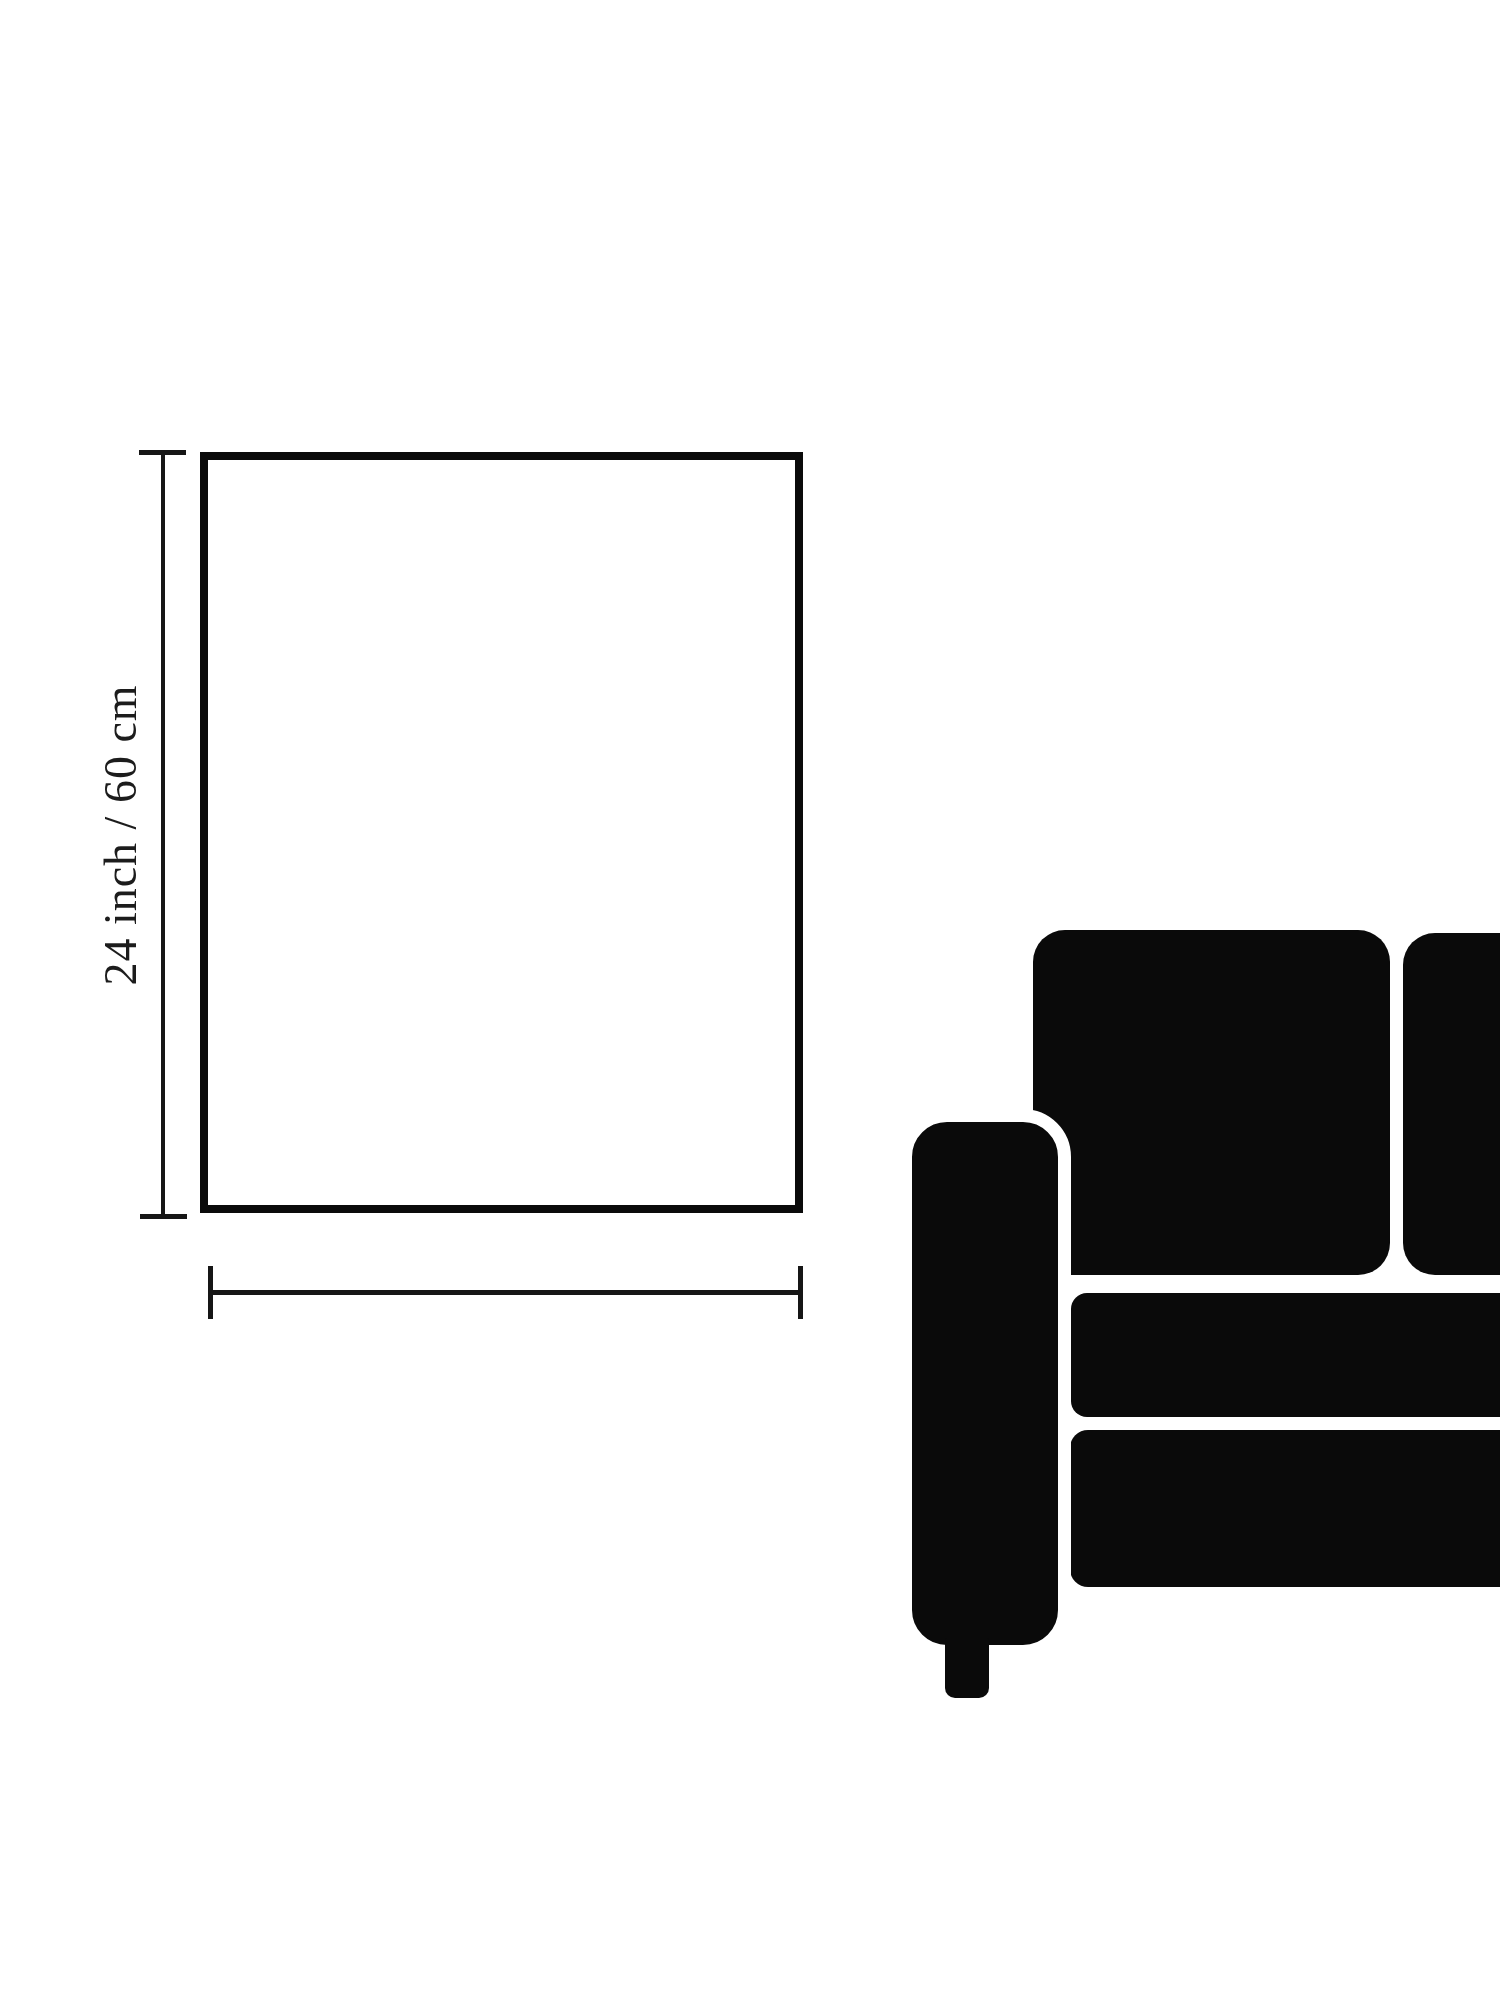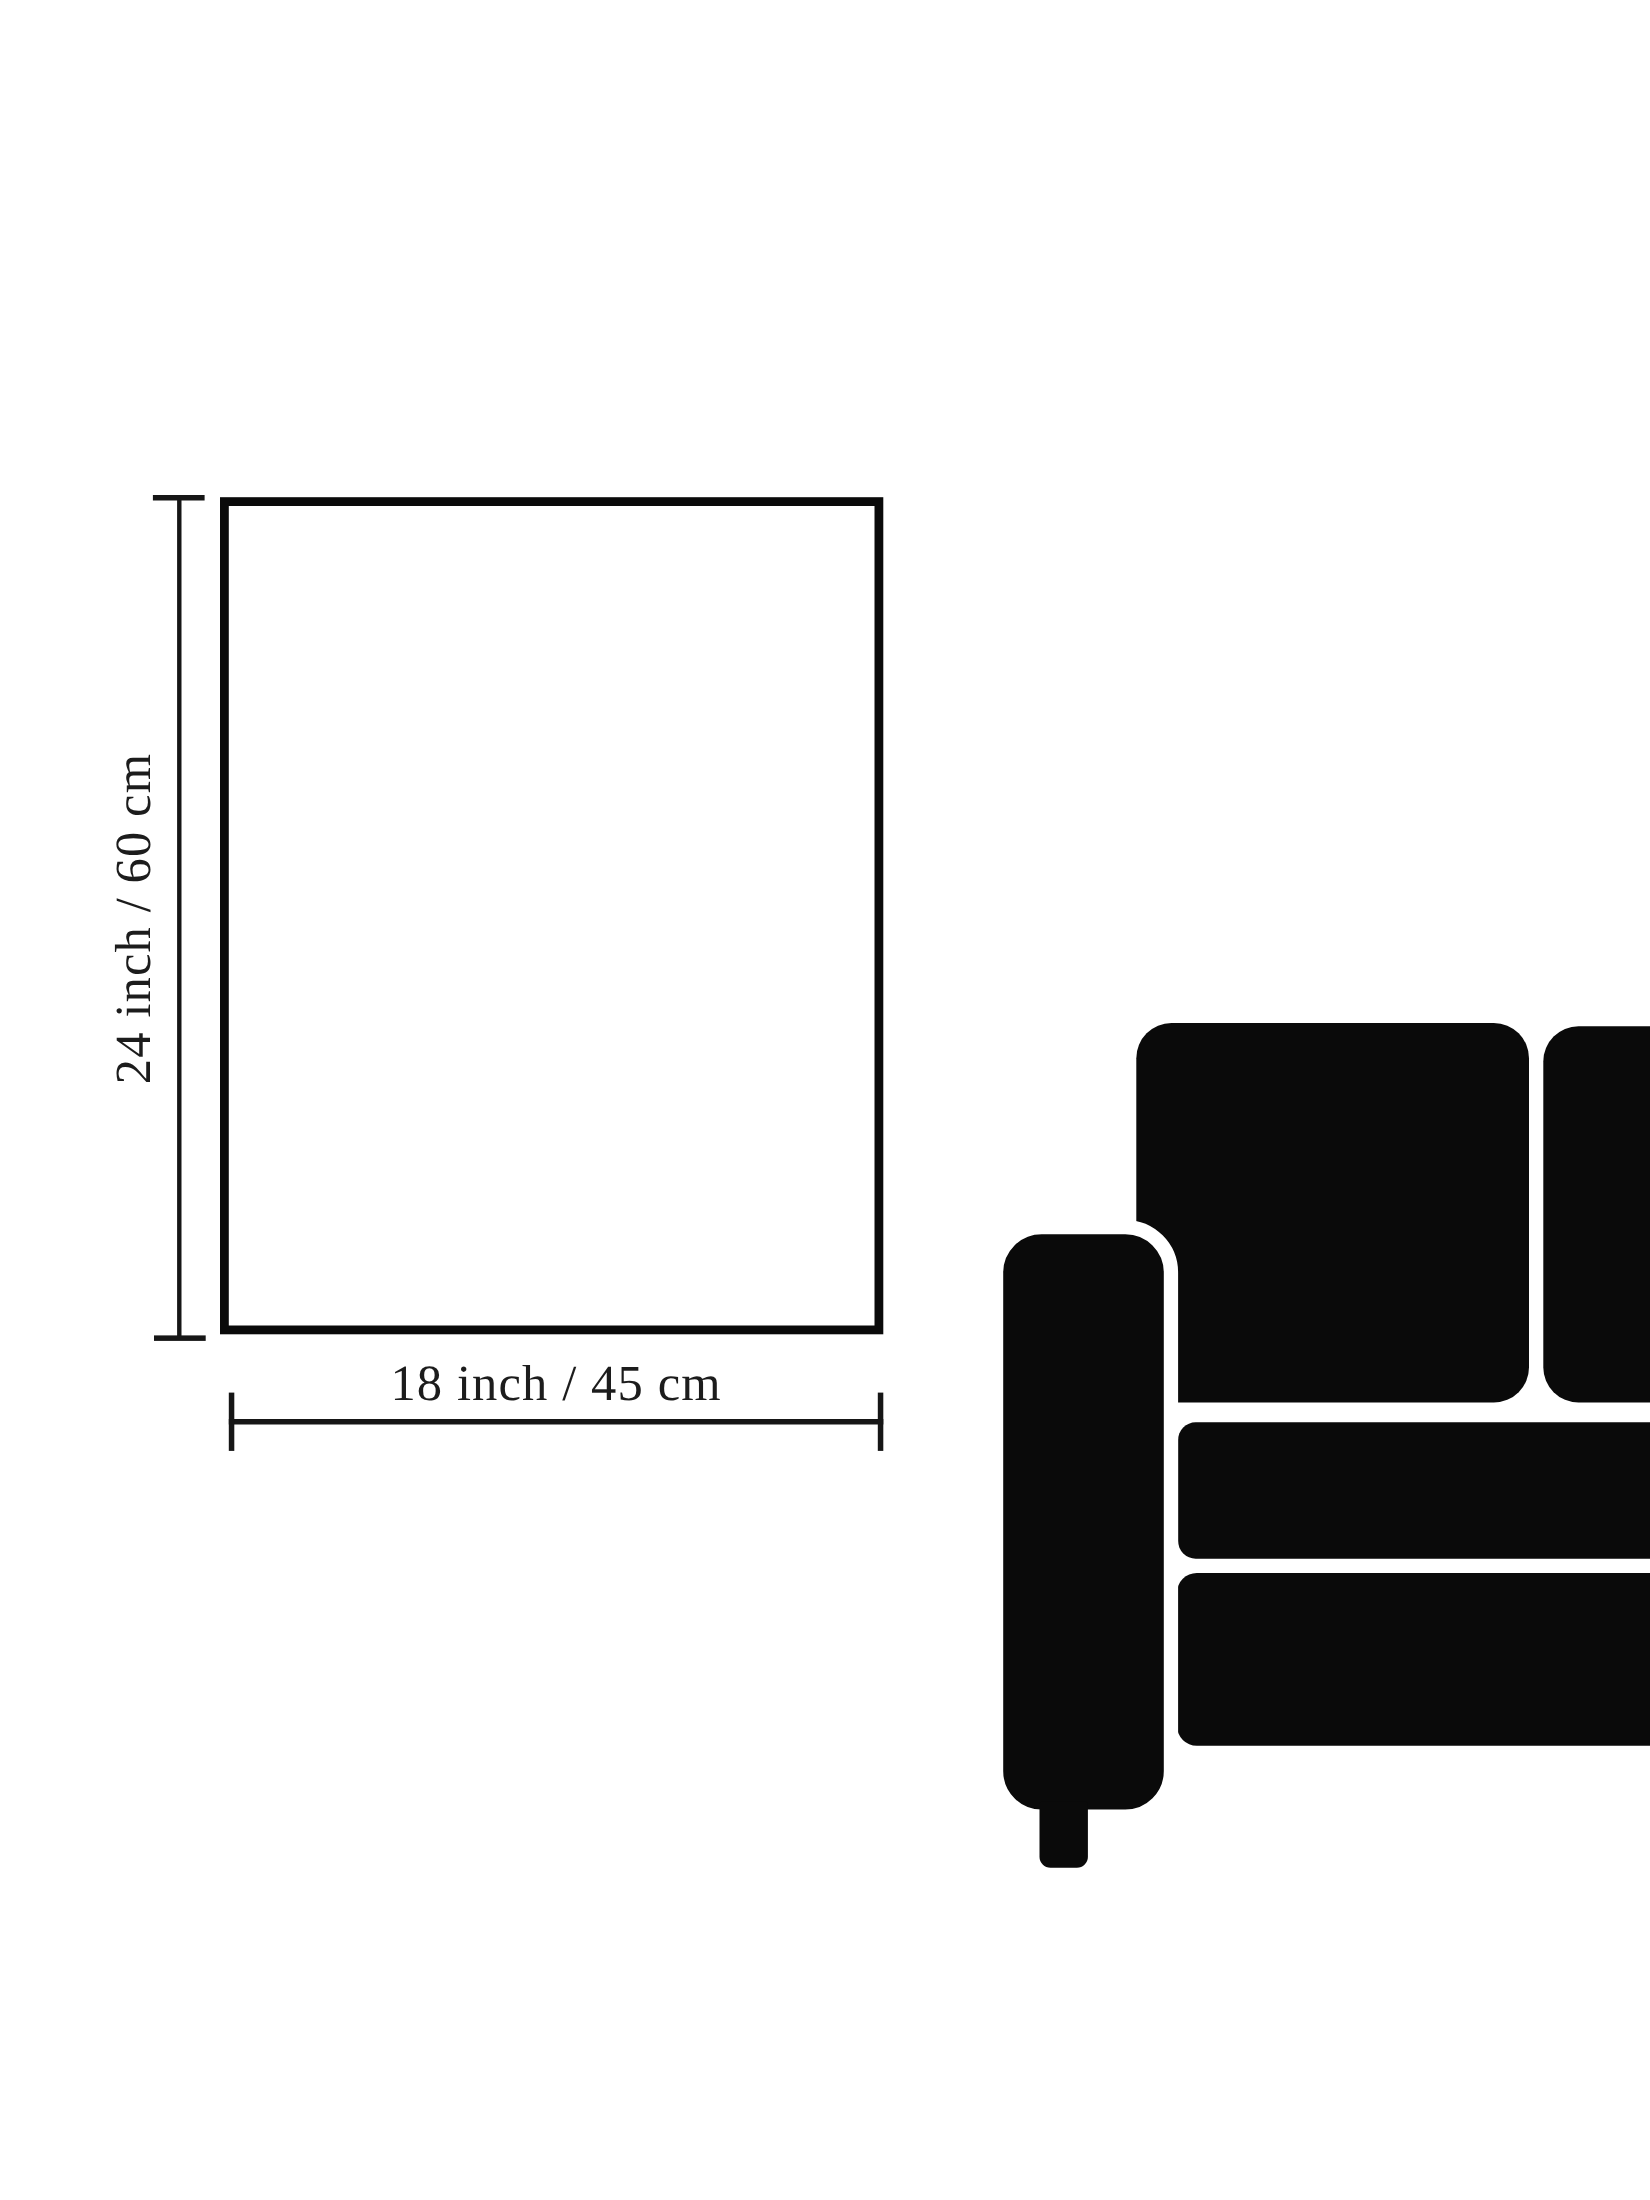--- a/index.html
+++ b/index.html
@@ -160,21 +160,20 @@
   <div class="frame"></div>
 
   <div class="v-line"></div>
   <div class="v-tick-top"></div>
   <div class="v-tick-bottom"></div>
   <div class="v-label">24 inch / 60 cm</div>
 
   <div class="h-line"></div>
   <div class="h-tick-left"></div>
   <div class="h-tick-right"></div>
-  <div class="h-label">18 inch / 45 cm</div>
 
   <div>
     <div class="sofa-piece cushion-left"></div>
     <div class="sofa-piece cushion-right"></div>
     <div class="sofa-piece seat-back-bar"></div>
     <div class="sofa-piece seat-base-bar"></div>
     <div class="sofa-piece armrest"></div>
     <div class="sofa-piece armrest-foot"></div>
   </div>
 

